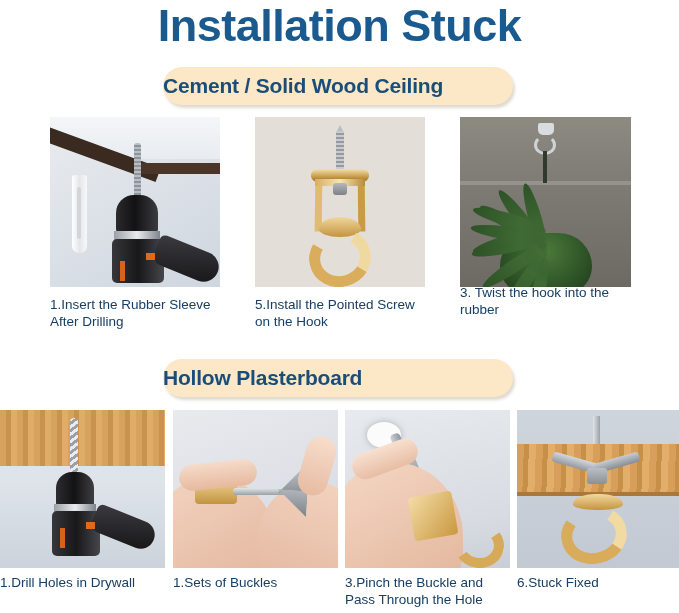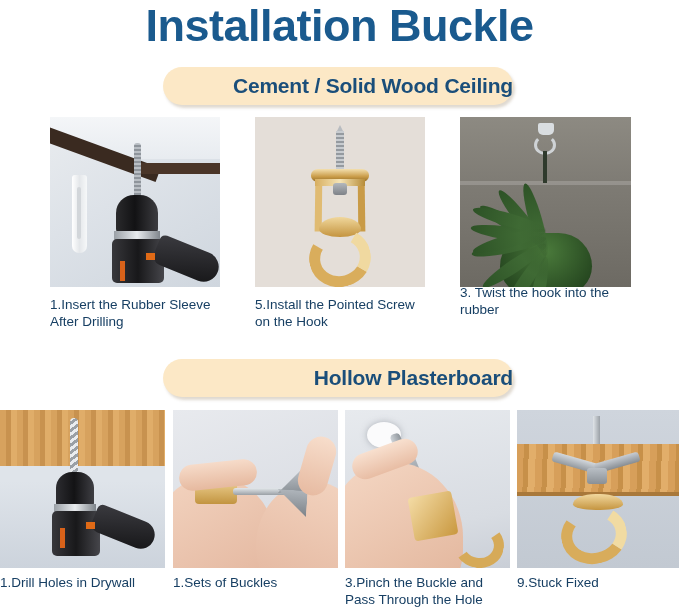--- a/index.html
+++ b/index.html
@@ -29,21 +29,21 @@
   }
 
   
   .badge {
     position: absolute;
     height: 38px;
     background: #fce8c6;
     border-radius: 19px;
     display: flex;
     align-items: center;
-    justify-content: flex-end;
+    justify-content: flex-start;
     box-shadow: 2px 3px 3px rgba(150,130,100,0.30);
   }
   .badge-label {
     font-size: 21px;
     font-weight: bold;
     color: #1a4e7a;
     letter-spacing: -0.2px;
     white-space: nowrap;
   }
   #badge-cement { top: 67px; left: 163px; width: 350px; }
@@ -353,21 +353,21 @@
   #cap-2 { top: 296px; left: 255px; width: 175px; }
   #cap-3 { top: 284px; left: 460px; width: 180px; }
   #cap-b1 { top: 574px; left: 0px;   width: 168px; }
   #cap-b2 { top: 574px; left: 173px; width: 165px; }
   #cap-b3 { top: 574px; left: 345px; width: 170px; }
   #cap-b4 { top: 574px; left: 517px; width: 160px; }
 </style>
 </head>
 <body>
 
-<div class="page-title">Installation Buckle</div>
+<div class="page-title">Installation Stuck</div>
 
 <div class="badge" id="badge-cement">
   <span class="badge-label">Cement / Solid Wood Ceiling</span>
 </div>
 
 <div class="panel" id="panel-1">
   <div class="ceil-face"></div>
   <div class="ceil-beam"></div>
   <div class="ceil-beam2"></div>
   <div class="sleeve"></div>
@@ -457,13 +457,13 @@
   <div class="wing-l"></div>
   <div class="wing-r"></div>
   <div class="wing-c"></div>
   <div class="plate"></div>
   <div class="hook"></div>
 </div>
 
 <div class="caption" id="cap-b1">1.Drill Holes in Drywall</div>
 <div class="caption" id="cap-b2">1.Sets of Buckles</div>
 <div class="caption" id="cap-b3">3.Pinch the Buckle and Pass Through the Hole</div>
-<div class="caption" id="cap-b4">9.Stuck Fixed</div>
+<div class="caption" id="cap-b4">6.Stuck Fixed</div>
 
 </body></html>

